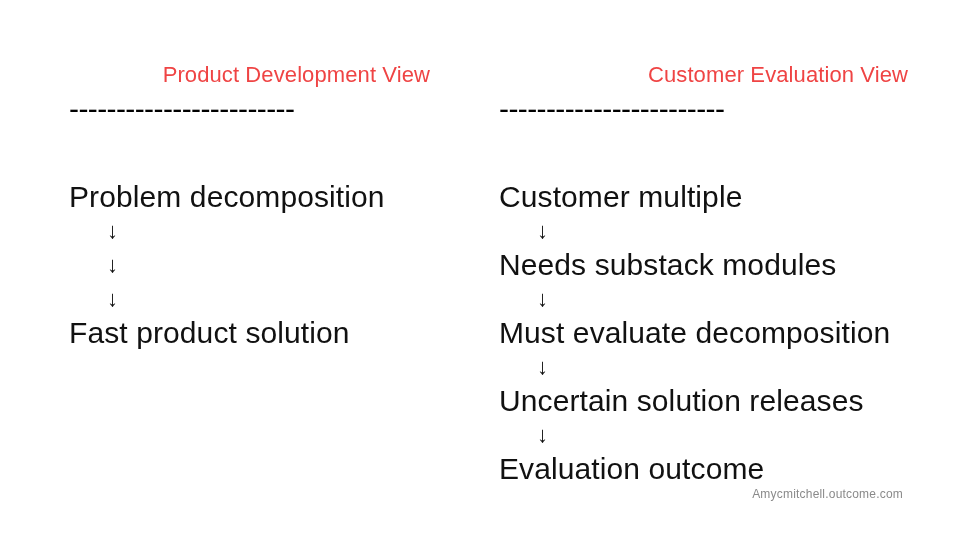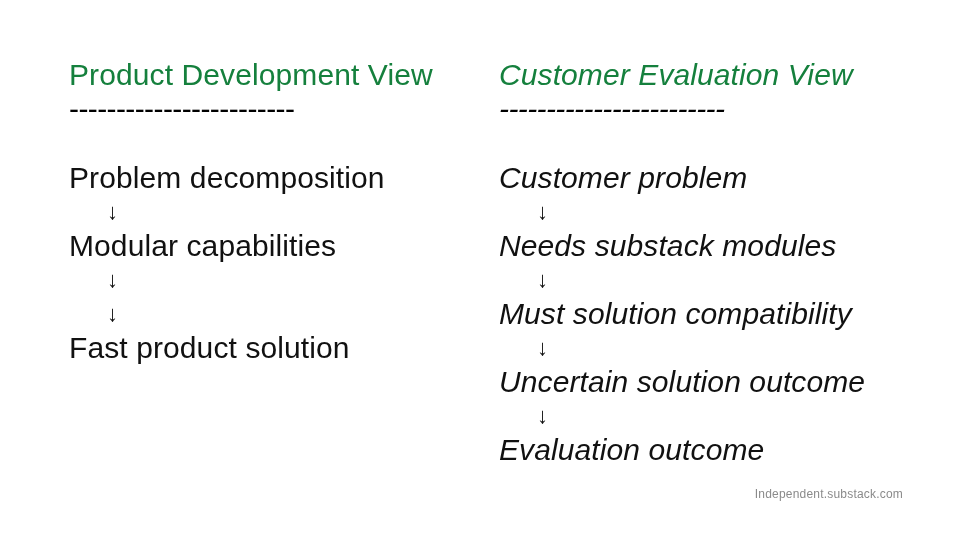--- a/index.html
+++ b/index.html
@@ -34,43 +34,43 @@
   }
   .column-left {
     width: 430px;
     padding-left: 69px;
     padding-top: 58px;
   }
   .column-right {
     width: 478px;
     padding-left: 69px;
     padding-top: 58px;
-    font-style: italic;
   }
   .col-header {
-    font-size: 30px;
+    font-size: 22px;
     line-height: 34px;
     font-weight: 400;
-    color: #15803d;
+    color: #ef4444;
     white-space: nowrap;
     letter-spacing: 0.1px;
+    text-align: right;
   }
   .col-rule {
     font-size: 30px;
     line-height: 34px;
     font-weight: 400;
     color: #000000;
     white-space: nowrap;
     letter-spacing: -0.6px;
     margin-top: 0px;
     height: 34px;
     overflow: hidden;
   }
   .flow {
-    margin-top: 35px;
+    margin-top: 54px;
   }
   .flow-step {
     font-size: 30px;
     line-height: 34px;
     font-weight: 400;
     color: #111111;
     white-space: nowrap;
     letter-spacing: 0.1px;
     height: 34px;
   }
@@ -103,47 +103,46 @@
   <div class="columns">
 
     <div class="column column-left">
       <div class="col-header">Product Development View</div>
       <div class="col-rule">------------------------</div>
 
       <div class="flow">
         <div class="flow-step">Problem decomposition</div>
         <div class="flow-arrow">↓</div>
 
-        <div class="flow-step">Modular capabilities</div>
         <div class="flow-arrow">↓</div>
 
         <div class="flow-arrow">↓</div>
 
         <div class="flow-step">Fast product solution</div>
       </div>
     </div>
 
     <div class="column column-right">
       <div class="col-header">Customer Evaluation View</div>
       <div class="col-rule">------------------------</div>
 
       <div class="flow">
-        <div class="flow-step">Customer problem</div>
+        <div class="flow-step">Customer multiple</div>
         <div class="flow-arrow">↓</div>
 
         <div class="flow-step">Needs substack modules</div>
         <div class="flow-arrow">↓</div>
 
-        <div class="flow-step">Must solution compatibility</div>
+        <div class="flow-step">Must evaluate decomposition</div>
         <div class="flow-arrow">↓</div>
 
-        <div class="flow-step">Uncertain solution outcome</div>
+        <div class="flow-step">Uncertain solution releases</div>
         <div class="flow-arrow">↓</div>
 
         <div class="flow-step">Evaluation outcome</div>
       </div>
     </div>
 
   </div>
 
-  <div class="footer">Independent.substack.com</div>
+  <div class="footer">Amycmitchell.outcome.com</div>
 
 </div>
 
 </body></html>

